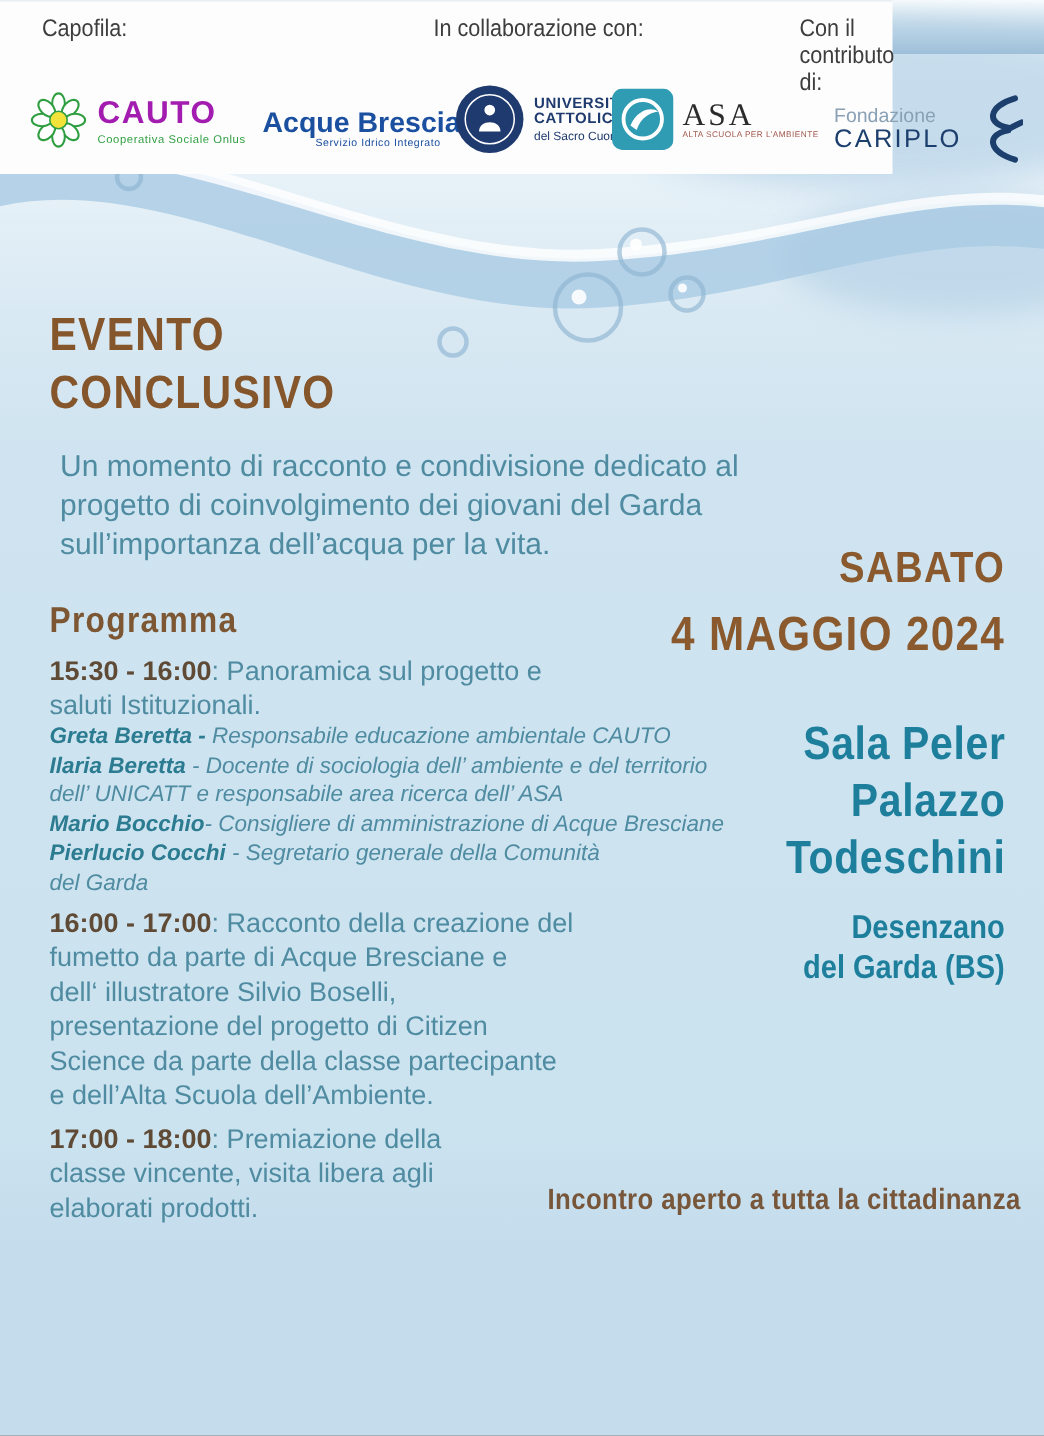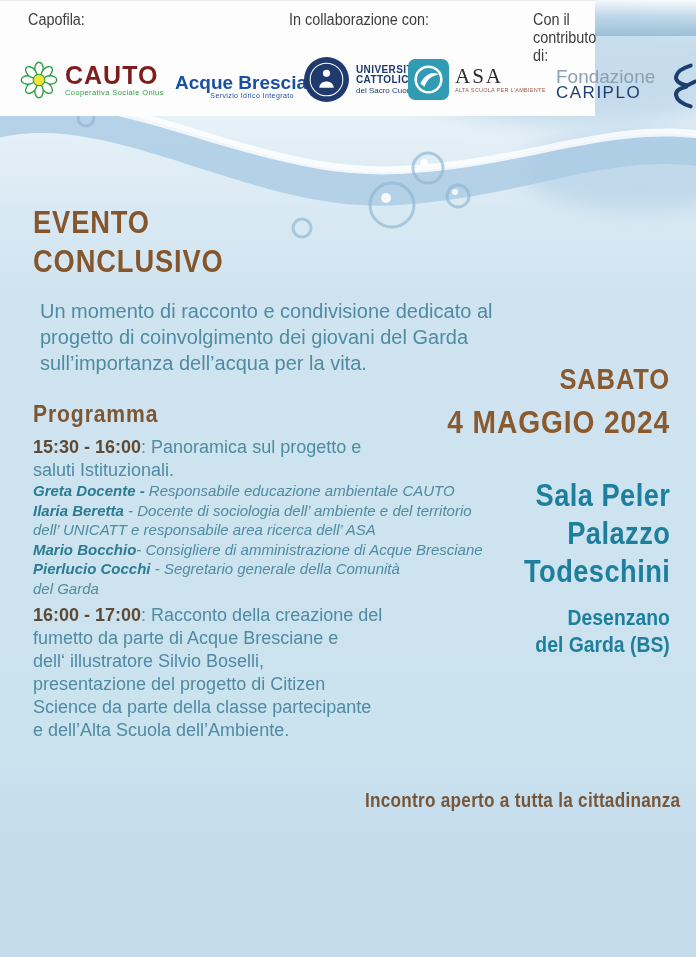--- a/index.html
+++ b/index.html
@@ -31,29 +31,29 @@
   .speakers{font-size:15px;line-height:19.5px;font-style:italic;}
   .speaker-name{color:#2b7b91;font-weight:bold;}
   .speaker-role{color:#4f8ba1;white-space:pre-line;}
   .banner{color:#77563a;font-weight:bold;font-size:19.5px;letter-spacing:.3px;}
 
   .blue-fade{left:0;top:806;width:696px;height:36px;
     background:linear-gradient(180deg,rgba(196,220,236,0) 0%,#b3cfe3 65%,#9dbfd8 100%);}
   .footer{left:0;top:842;width:595px;height:115px;background:#fdfdfd;border-top:1px solid #e8eef2;}
   .f-label{position:absolute;top:10px;color:#3d3d3d;font-size:16px;transform:scaleX(.9);transform-origin:left top;}
   .logo-row{position:absolute;display:flex;align-items:center;}
-  .cauto-name{color:#7f1d1d;font-weight:bold;font-size:25px;letter-spacing:1px;line-height:25px;}
+  .cauto-name{color:#a21caf;font-weight:bold;font-size:21px;letter-spacing:1px;line-height:25px;}
   .cauto-sub{color:#2f9e41;font-size:7.5px;letter-spacing:.4px;}
   .ab-name{color:#1b4fa0;font-weight:bold;font-size:19px;line-height:19px;}
   .ab-sub{color:#1b4fa0;font-size:7px;text-align:center;letter-spacing:.4px;}
   .uc-l12{color:#1e3a6e;font-weight:bold;font-size:10px;line-height:10.5px;letter-spacing:.4px;}
   .uc-l3{color:#1e3a6e;font-size:8px;line-height:9px;}
   .asa-name{font-family:"Liberation Serif", serif;color:#2b2b2b;font-size:21px;line-height:21px;letter-spacing:2px;}
   .asa-sub{color:#a0574a;font-size:5.5px;text-transform:uppercase;letter-spacing:.3px;}
-  .cariplo-l1{color:#8aa0b5;font-size:19px;line-height:14px;}
+  .cariplo-l1{color:#8aa0b5;font-size:13px;line-height:14px;}
   .cariplo-l2{color:#1d3f6e;font-weight:normal;font-size:17px;line-height:18px;letter-spacing:1.5px;}
 </style>
 </head>
 <body>
 
 <div class="poster">
 
   <svg class="abs" style="left:0;top:0" width="696" height="260" viewBox="0 0 696 260">
     <defs>
         <filter id="b1" x="-50%" y="-50%" width="200%" height="200%">
@@ -103,35 +103,38 @@
     <div class="date-l1">SABATO</div>
     <div class="date-l2">4 MAGGIO 2024</div>
   </div>
 
   <div class="abs program-title squeeze-l" style="left:33px;top:400px">Programma</div>
 
   <p class="abs sched" style="left:33px;top:418px;width:430px"><span class="time">15:30 - 16:00</span><span class="item-desc">: Panoramica sul progetto e
 saluti Istituzionali.</span></p>
 
   <div class="abs speakers" style="left:33px;top:481px;width:500px">
-    <div><span class="speaker-name">Greta Docente -</span><span class="speaker-role"> Responsabile educazione ambientale CAUTO</span></div>
+    <div><span class="speaker-name">Greta Beretta -</span><span class="speaker-role"> Responsabile educazione ambientale CAUTO</span></div>
     <div><span class="speaker-name">Ilaria Beretta</span><span class="speaker-role"> - Docente di sociologia dell’ ambiente e del territorio
 dell’ UNICATT e responsabile area ricerca dell’ ASA</span></div>
     <div><span class="speaker-name">Mario Bocchio</span><span class="speaker-role">- Consigliere di amministrazione di Acque Bresciane</span></div>
     <div><span class="speaker-name">Pierlucio Cocchi</span><span class="speaker-role"> - Segretario generale della Comunità
 del Garda</span></div>
   </div>
 
   <p class="abs sched" style="left:33px;top:586px;width:450px"><span class="time">16:00 - 17:00</span><span class="item-desc">: Racconto della creazione del
 fumetto da parte di Acque Bresciane e
 dell‘ illustratore Silvio Boselli,
 presentazione del progetto di Citizen
 Science da parte della classe partecipante
 e dell’Alta Scuola dell’Ambiente.</span></p>
 
+  <p class="abs sched" style="left:33px;top:730px;width:380px"><span class="time">17:00 - 18:00</span><span class="item-desc">: Premiazione della
+classe vincente, visita libera agli
+elaborati prodotti.</span></p>
 
   <div class="abs venue squeeze-r" style="right:26px;top:477px">
     <div>Sala Peler</div>
     <div>Palazzo</div>
     <div>Todeschini</div>
   </div>
   <div class="abs venue-city squeeze-r" style="right:26px;top:604px">
     <div>Desenzano</div>
     <div>del Garda (BS)</div>
   </div>

